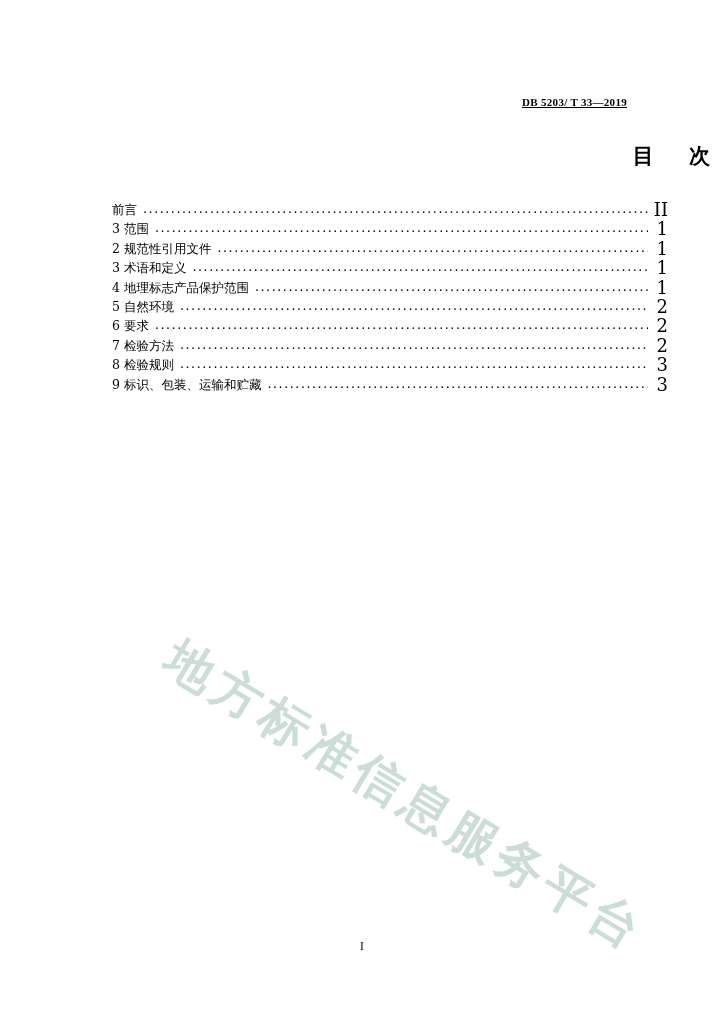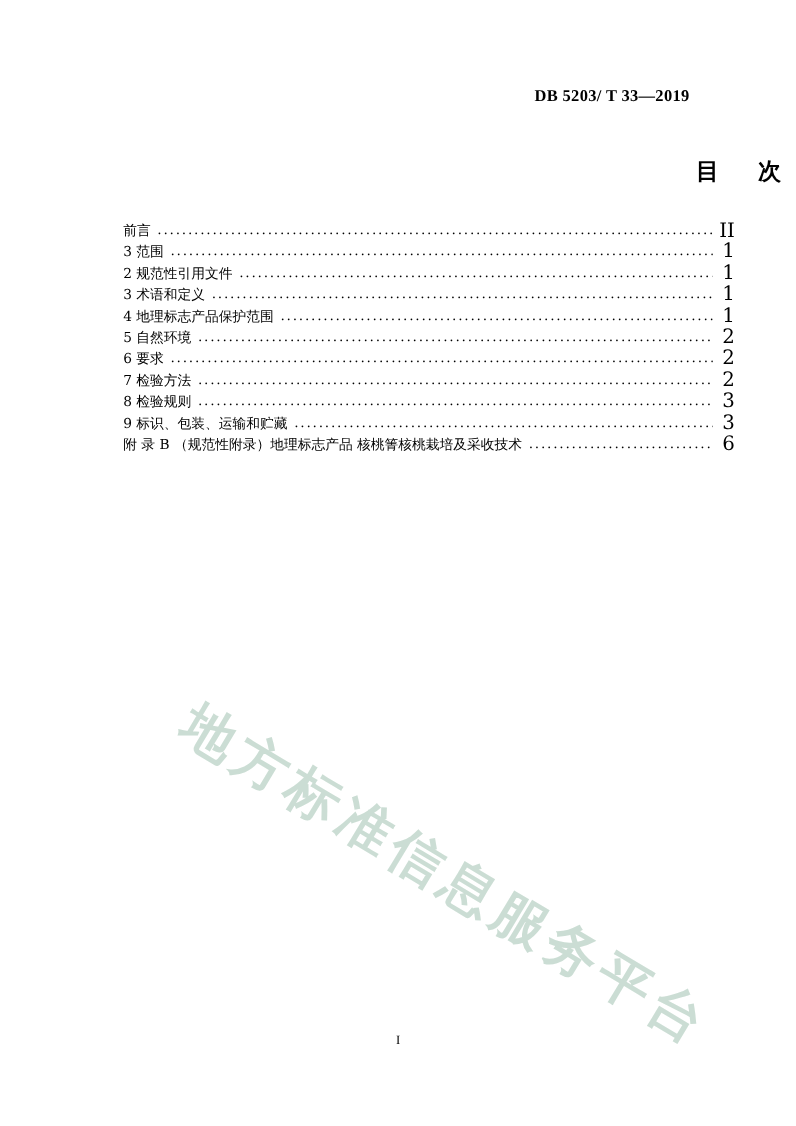--- a/index.html
+++ b/index.html
@@ -19,27 +19,28 @@
   .page {
     position: absolute;
     inset: 0;
     width: 724px;
     height: 1024px;
   }
 
   
   .doc-header {
     position: absolute;
-    top: 80px;
+    top: 96px;
     right: 97px;
     font-family: "Liberation Serif", "DejaVu Serif", serif;
-    font-size: 15px;
+    font-size: 11px;
     font-weight: bold;
     letter-spacing: 0.3px;
     white-space: nowrap;
+    text-decoration: underline;
   }
 
   
   .toc-title {
     position: absolute;
     top: 142px;
     left: 0;
     width: 724px;
     text-align: right;
     font-family: "DejaVu Serif", "Liberation Serif", serif;
@@ -200,25 +201,20 @@
       <span class="toc-page">3</span>
     </div>
 
     <div class="toc-row">
       <span class="toc-label">9 标识、包装、运输和贮藏</span>
       <span class="toc-dots"></span>
       <span class="toc-page">3</span>
     </div>
 
 
-    <div class="toc-row">
-      <span class="toc-label">附 录 B （规范性附录）地理标志产品 核桃箐核桃栽培及采收技术</span>
-      <span class="toc-dots"></span>
-      <span class="toc-page">6</span>
-    </div>
 
   </div>
 
   <div class="watermark">
     <span>地方标准信息服务平台</span>
   </div>
 
   <div class="footer-page">I</div>
 
 </div>

